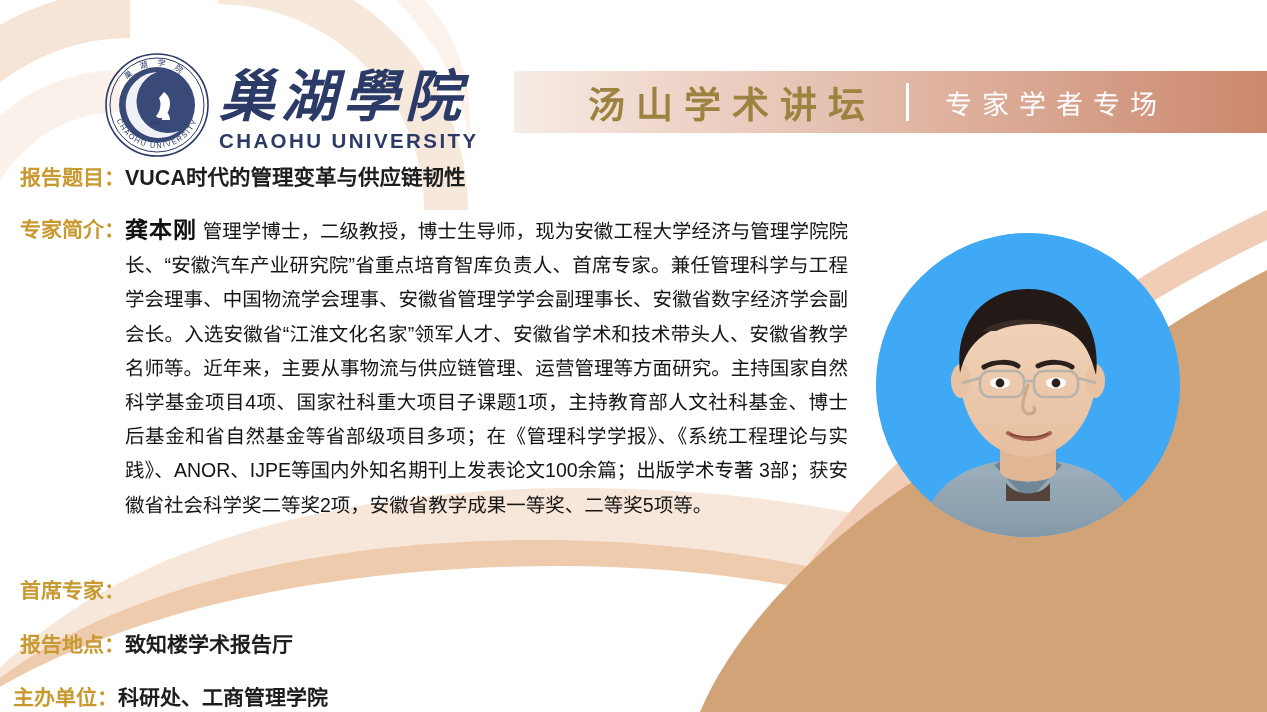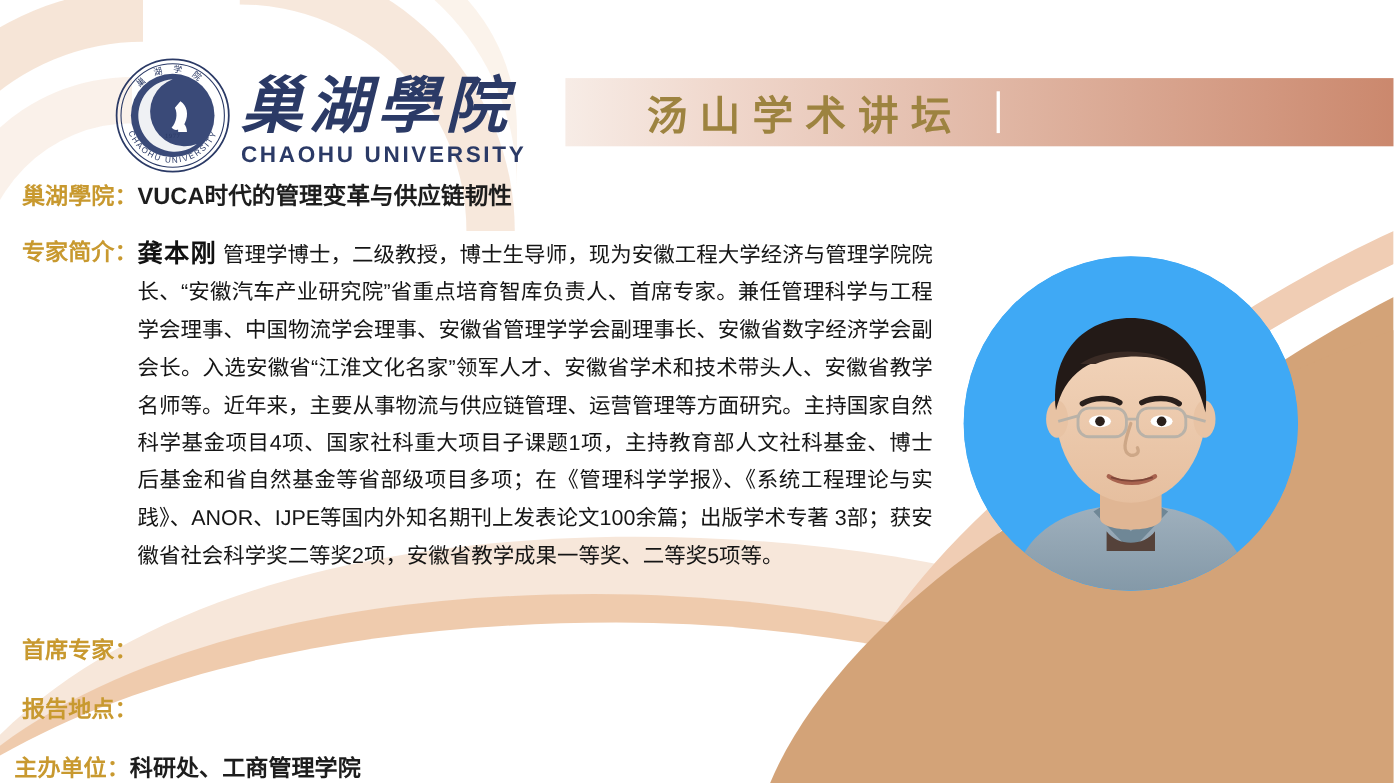--- a/index.html
+++ b/index.html
@@ -190,39 +190,41 @@
       </div>
       <div class="wordmark">
         <div class="wordmark-cn">巢湖學院</div>
         <div class="wordmark-en">CHAOHU  UNIVERSITY</div>
       </div>
     </div>
 
     <div class="banner">
       <div class="banner-main">汤山学术讲坛</div>
       <div class="banner-divider"></div>
+      <div class="banner-sub">专家学者专场</div>
     </div>
   </div>
 
   <div class="row" id="row-title">
-    <span class="label">巢湖學院：</span>
+    <span class="label">报告题目：</span>
     <span class="value">VUCA时代的管理变革与供应链韧性</span>
   </div>
 
   <div class="row" id="row-bio">
     <span class="label">专家简介：</span>
     <span class="bio-body"><span class="bio-name">龚本刚</span><span> 管理学博士，二级教授，博士生导师，现为安徽工程大学经济与管理学院院长、“安徽汽车产业研究院”省重点培育智库负责人、首席专家。兼任管理科学与工程学会理事、中国物流学会理事、安徽省管理学学会副理事长、安徽省数字经济学会副会长。入选安徽省“江淮文化名家”领军人才、安徽省学术和技术带头人、安徽省教学名师等。近年来，主要从事物流与供应链管理、运营管理等方面研究。主持国家自然科学基金项目4项、国家社科重大项目子课题1项，主持教育部人文社科基金、博士后基金和省自然基金等省部级项目多项；在《管理科学学报》、《系统工程理论与实践》、ANOR、IJPE等国内外知名期刊上发表论文100余篇；出版学术专著 3部；获安徽省社会科学奖二等奖2项，安徽省教学成果一等奖、二等奖5项等。</span></span>
   </div>
 
   <div class="row" id="row-time">
     <span class="label">首席专家：</span>
   </div>
 
   <div class="row" id="row-place">
     <span class="label">报告地点：</span>
+    <span class="value">致知楼学术报告厅</span>
   </div>
 
   <div class="row" id="row-host">
     <span class="label">主办单位：</span>
     <span class="value">科研处、工商管理学院</span>
   </div>
 
   <div class="portrait">
     <svg width="304" height="304" viewBox="0 0 304 304" xmlns="http://www.w3.org/2000/svg">
       <defs>

